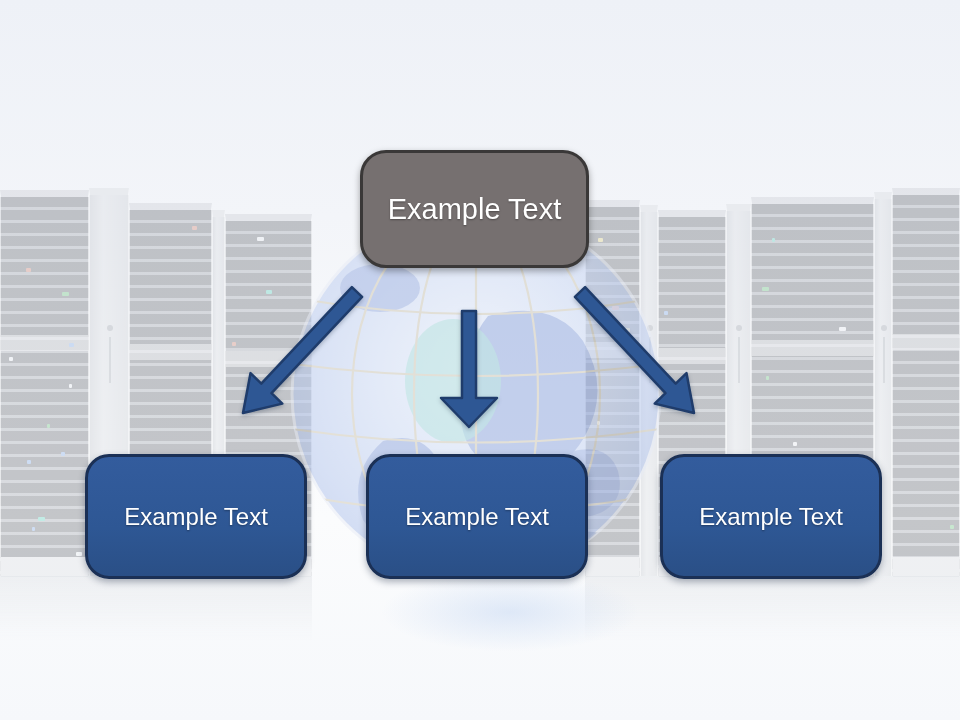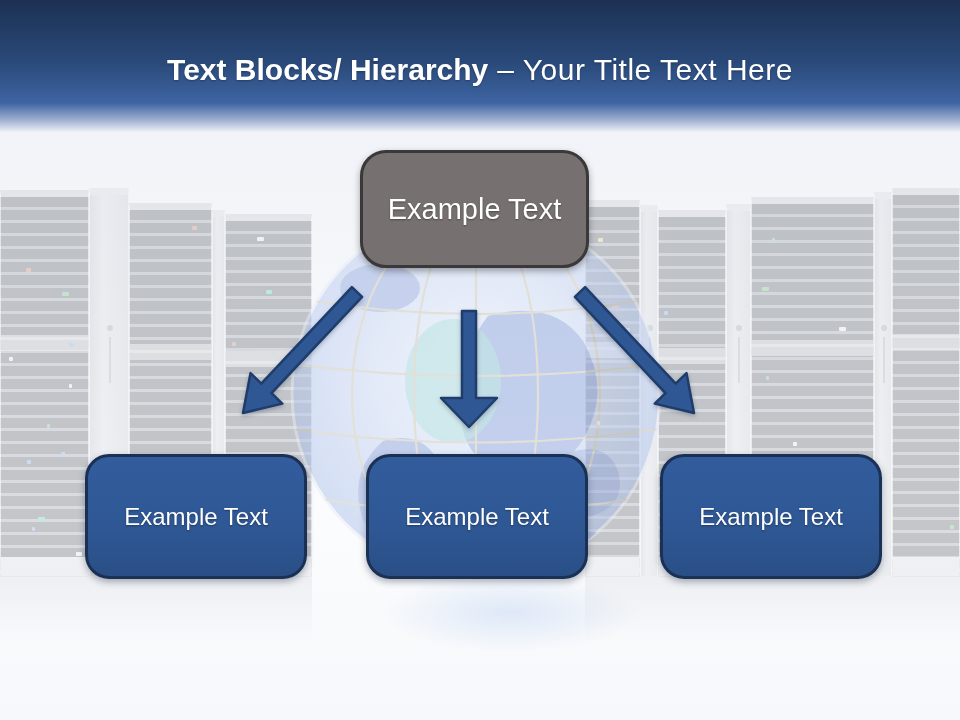--- a/index.html
+++ b/index.html
@@ -187,25 +187,20 @@
 
         <path d="M13 93 Q188 123 363 93"></path>
         <path d="M4 158 Q188 182 372 158"></path>
         <path d="M4 223 Q188 250 372 223"></path>
         <path d="M16 290 Q188 322 360 290"></path>
       </g>
     </g>
   </svg>
   <div class="globe-glow"></div>
 
-  <div class="header">
-    <div class="title">
-      <span class="bold">Text Blocks/ Hierarchy</span><span class="regular">– Your Title Text Here</span>
-    </div>
-  </div>
 
   <svg class="arrows-svg" viewBox="0 0 960 720" aria-hidden="true">
     <polygon points="351.9,287.2 261.3,383.6 250.5,373.2 243,413 282.3,403.6 271.5,393.2 362.1,296.8"></polygon>
     <polygon points="462,311 476,311 476,398 497,398 469,427 441,398 462,398"></polygon>
     <polygon points="585.1,287.2 675.7,383.6 686.5,373.2 694,413 654.7,403.6 665.5,393.2 574.9,296.8"></polygon>
   </svg>
 
   <div class="node node-root">
     <span>Example Text</span>
   </div>

